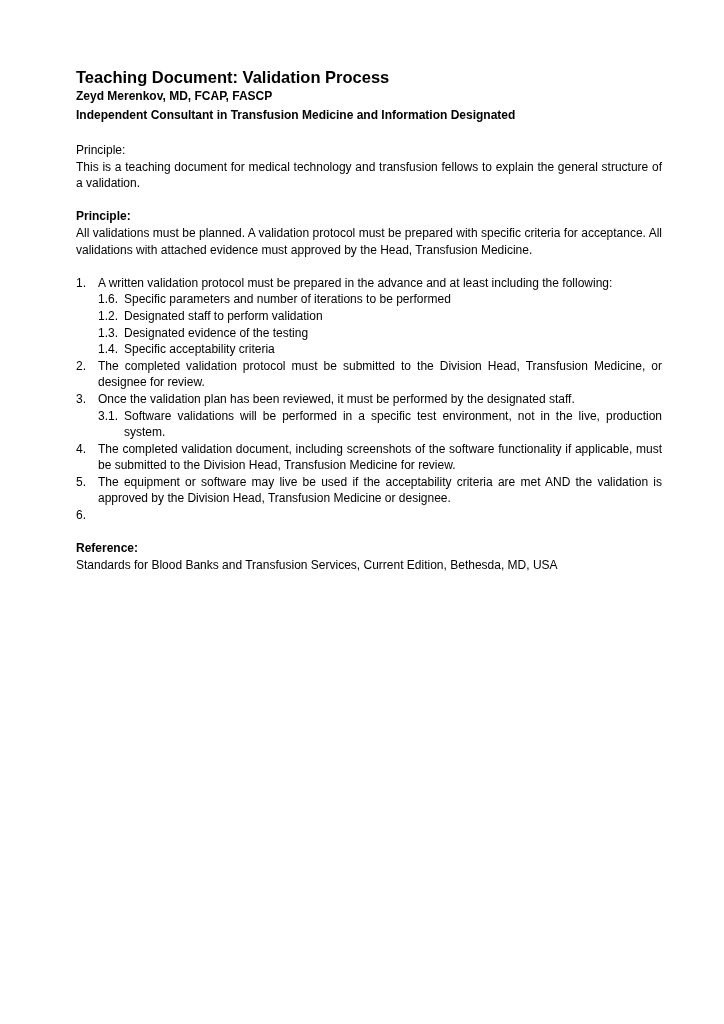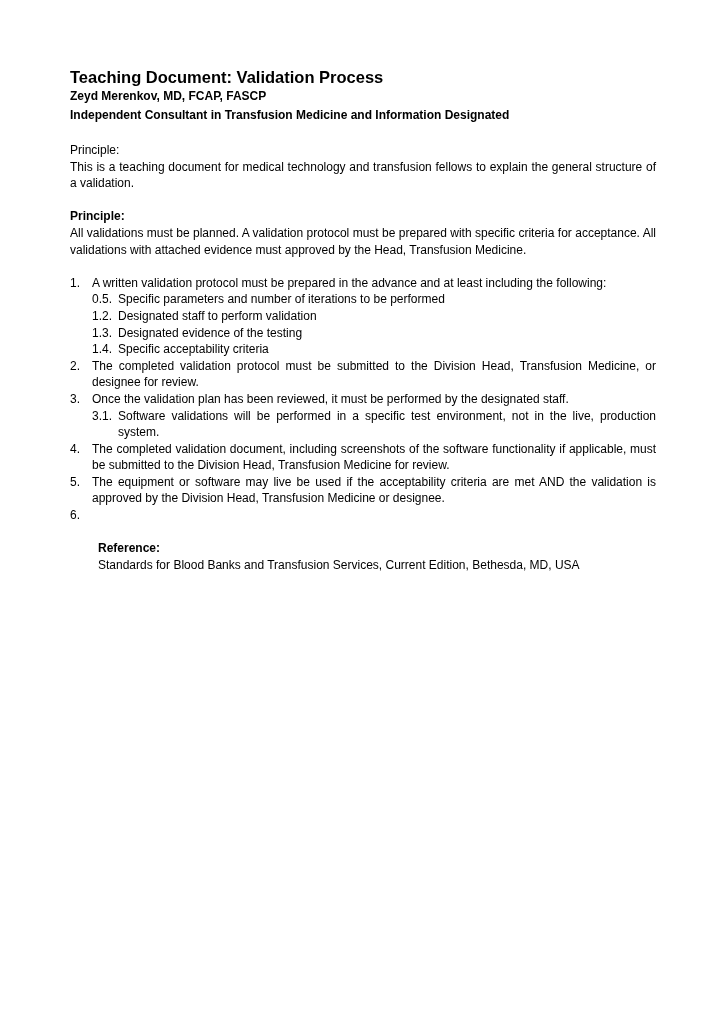--- a/index.html
+++ b/index.html
@@ -10,21 +10,21 @@
     body {
       width: 724px;
       height: 1024px;
       position: relative;
       overflow: hidden;
       font-family: "Liberation Sans", sans-serif;
       color: #000000;
     }
     .page {
       position: absolute;
-      left: 70px;
+      left: 76px;
       top: 68px;
       width: 586px;
     }
     .title {
       font-weight: bold;
       font-size: 16.5px;
       line-height: 19px;
       margin: 0;
     }
     .subtitle {
@@ -70,21 +70,21 @@
     ol.sub > li {
       position: relative;
       padding-left: 26px;
       text-align: justify;
     }
     ol.sub > li > .num {
       position: absolute;
       left: 0;
       top: 0;
     }
-    .reference-section { margin-top: 33px; margin-left: 28px; }
+    .reference-section { margin-top: 33px; }
     .ref-title { }
   </style>
 </head>
 <body>
 
 <div class="page">
 
   <div class="header-block">
     <p class="title">Teaching Document:  Validation Process</p>
     <p class="subtitle">Zeyd Merenkov, MD, FCAP, FASCP</p>
@@ -101,21 +101,21 @@
     <p class="para">All validations must be planned.  A validation protocol must be prepared with specific criteria for acceptance.  All validations with attached evidence must approved by the Head, Transfusion Medicine.</p>
   </div>
 
   <div class="section">
     <ol class="policy">
       <li>
         <span class="num">1.</span>
         <span>A written validation protocol must be prepared in the advance and at least including the following:</span>
         <ol class="sub">
           <li>
-            <span class="num">0.5.</span>
+            <span class="num">1.6.</span>
             <span>Specific parameters and number of iterations to be performed</span>
           </li>
           <li>
             <span class="num">1.2.</span>
             <span>Designated staff to perform validation</span>
           </li>
           <li>
             <span class="num">1.3.</span>
             <span>Designated evidence of the testing</span>
           </li>

